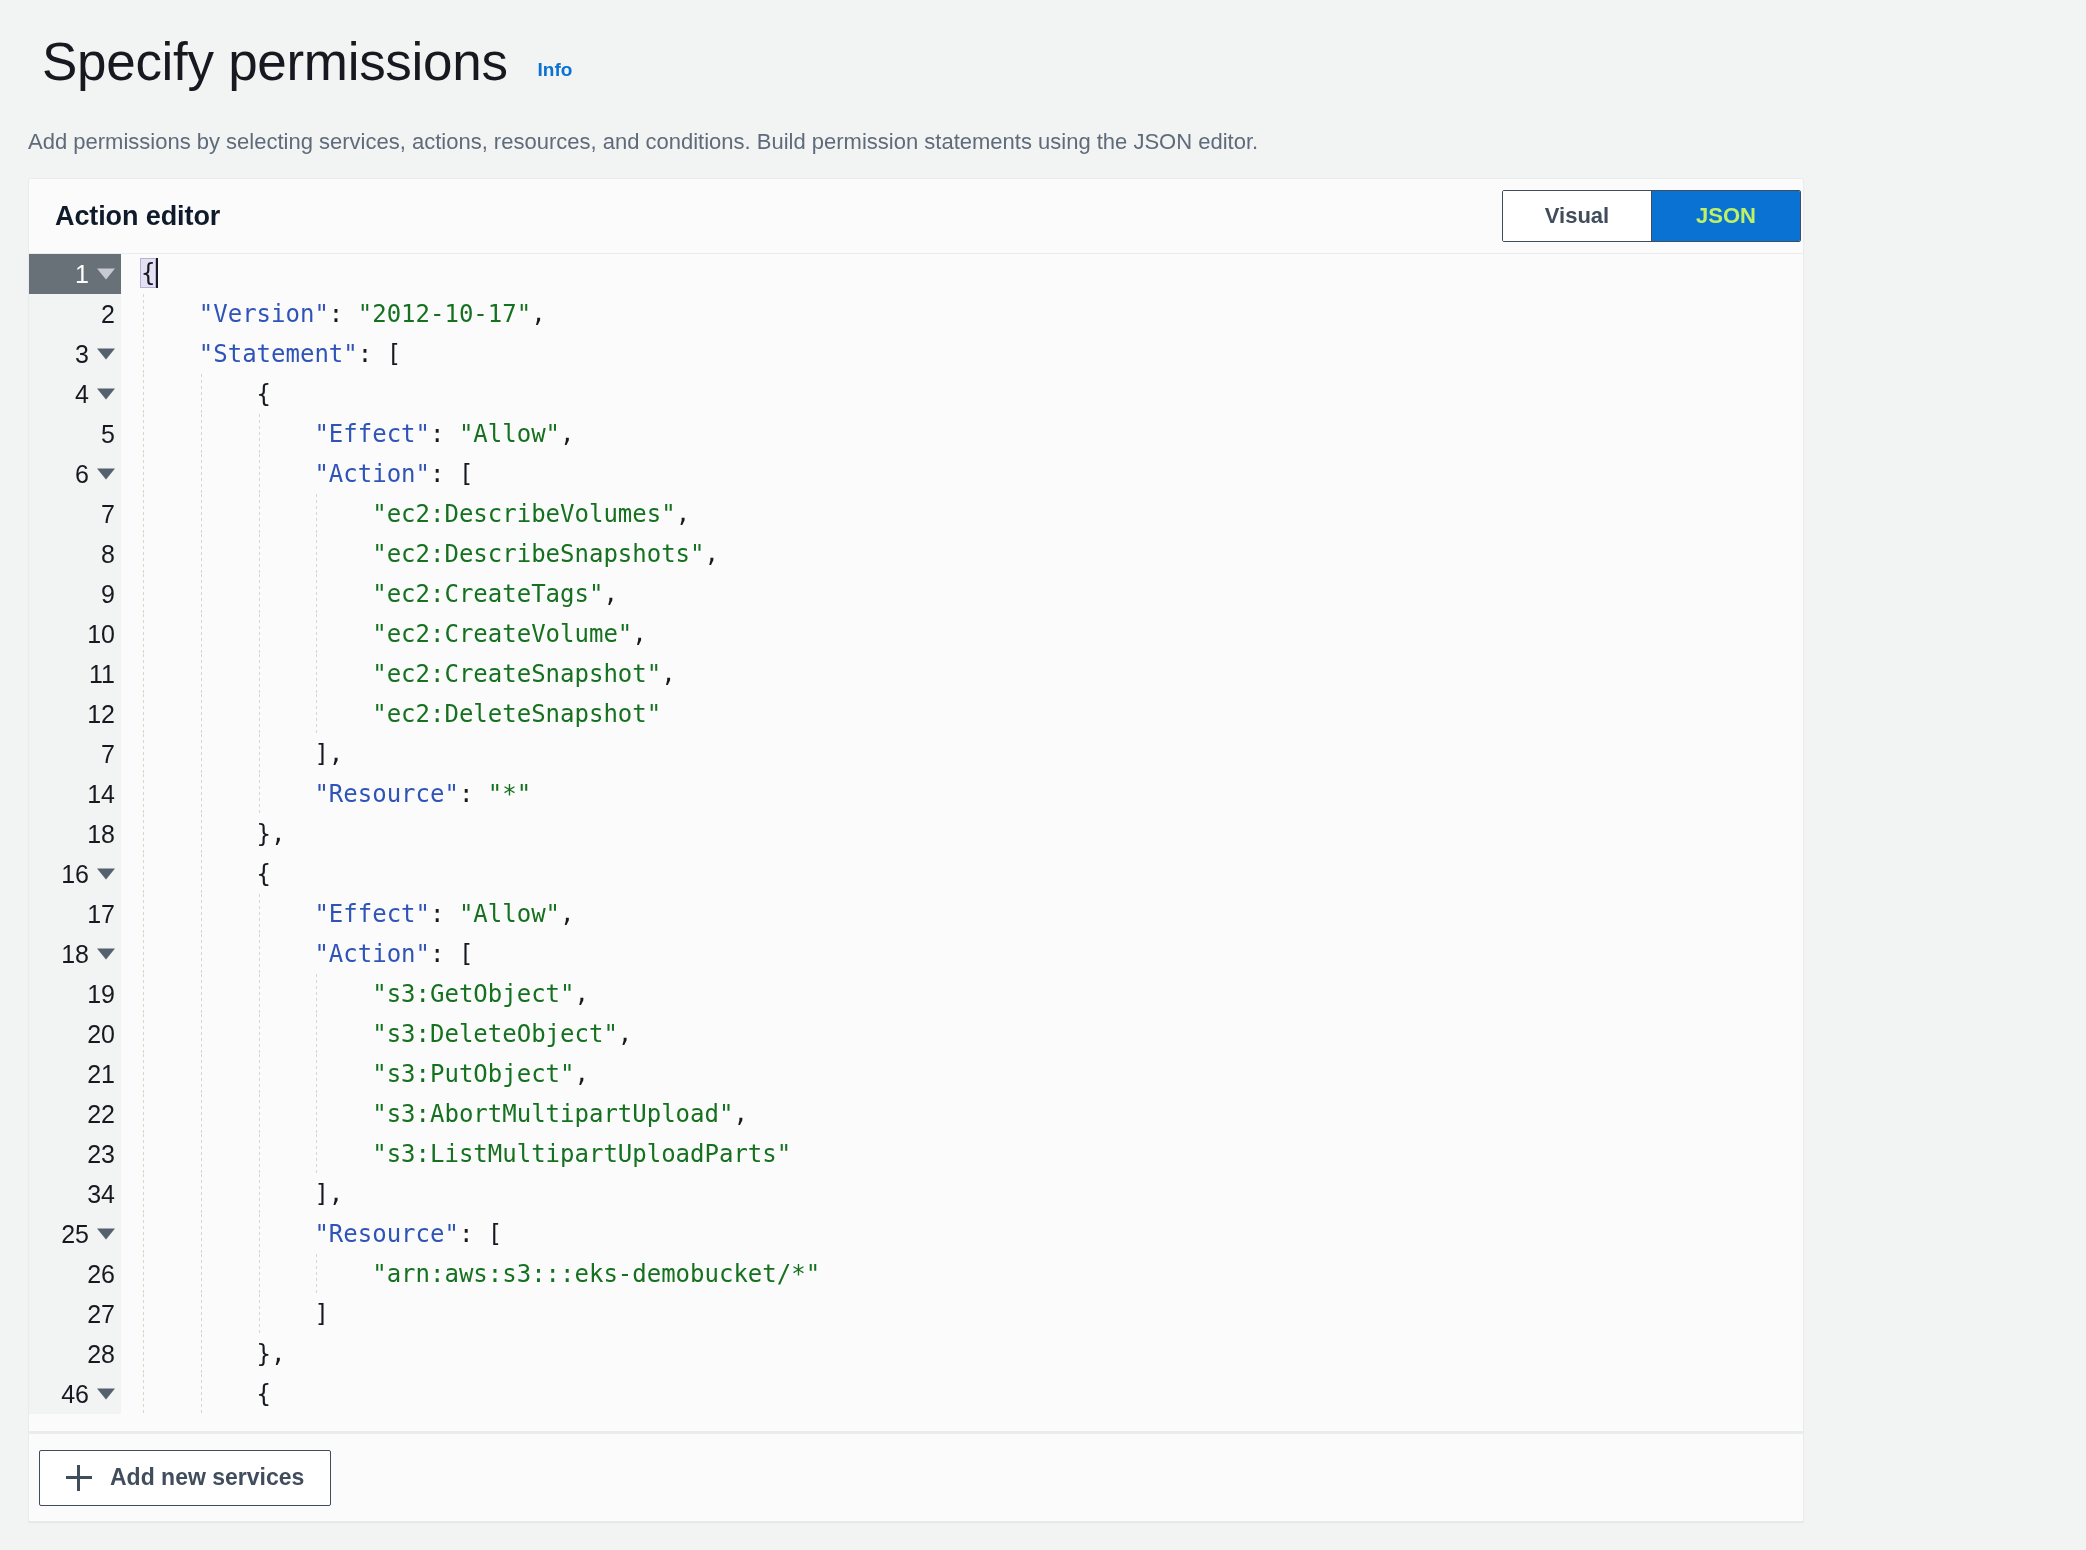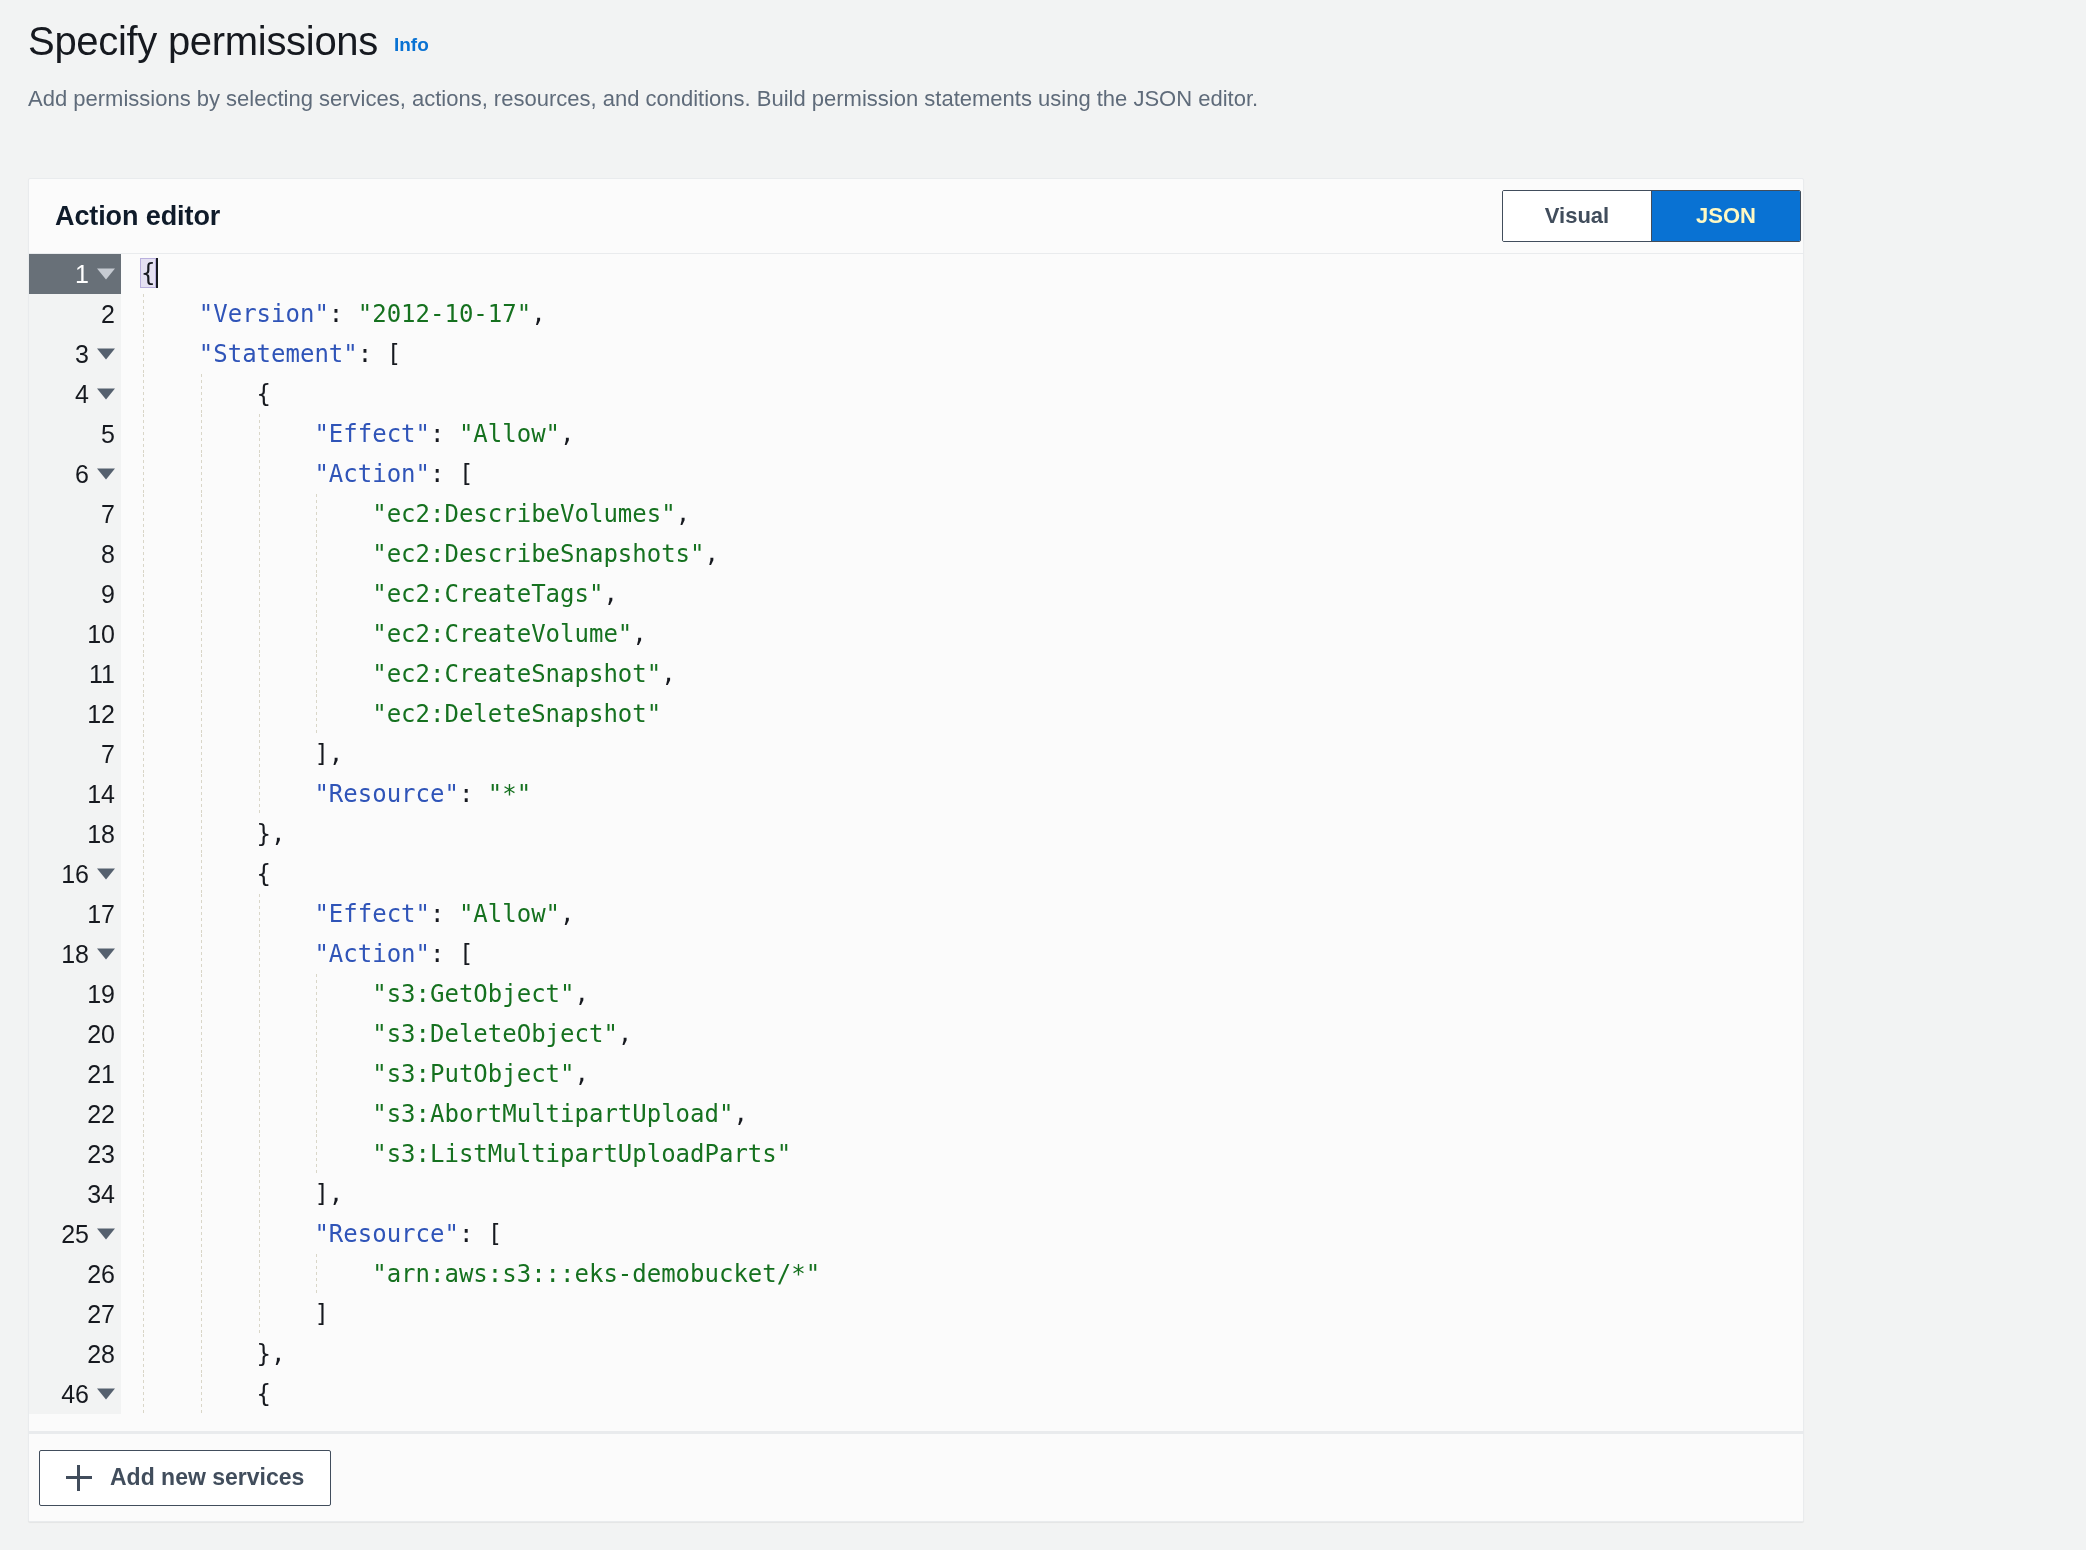--- a/index.html
+++ b/index.html
@@ -9,22 +9,22 @@
     background: #f2f3f3;
     font-family: "Liberation Sans", sans-serif;
     -webkit-font-smoothing: antialiased;
   }
   .page { position: relative; width: 2086px; height: 1550px; overflow: hidden; }
 
   
   .page-header { padding: 18px 0 0 28px; }
   .title-row { display: flex; align-items: baseline; gap: 16px; }
   .page-title {
-    font-size: 40px; font-weight: 400; color: #16191f;
-    letter-spacing: -0.3px; line-height: 1.15; margin: 0;
+    font-size: 53px; font-weight: 400; color: #16191f;
+    letter-spacing: -0.3px; line-height: 1.15; margin: 14px;
   }
   .info-link {
     font-size: 19px; font-weight: 700; color: #0972d3;
     text-decoration: none; cursor: pointer; position: relative; top: -4px;
   }
   .page-subtitle {
     margin-top: 20px; font-size: 22px; color: #5f6b7a;
     font-weight: 400; line-height: 1.4;
   }
 
@@ -53,21 +53,21 @@
     border: 1px solid #414d5c; border-radius: 2px; overflow: hidden;
     margin-right: 0px;
   }
   .seg-btn {
     display: flex; align-items: center; justify-content: center;
     min-width: 148px; padding: 0 22px;
     font-size: 22px; font-weight: 700;
     background: #ffffff; color: #414d5c;
     cursor: pointer; border: 0; font-family: inherit;
   }
-  .seg-btn.active { background: #0972d3; color: #fef9c3; }
+  .seg-btn.active { background: #0972d3; color: #bef264; }
   .seg-divider { width: 1px; background: #414d5c; }
 
   .card-sep { height: 1px; background: #e9ebed; flex: 0 0 1px; }
 
   
   .editor {
     position: relative; flex: 1 1 auto; overflow: hidden;
     background: #fbfbfb;
     display: flex;
   }

